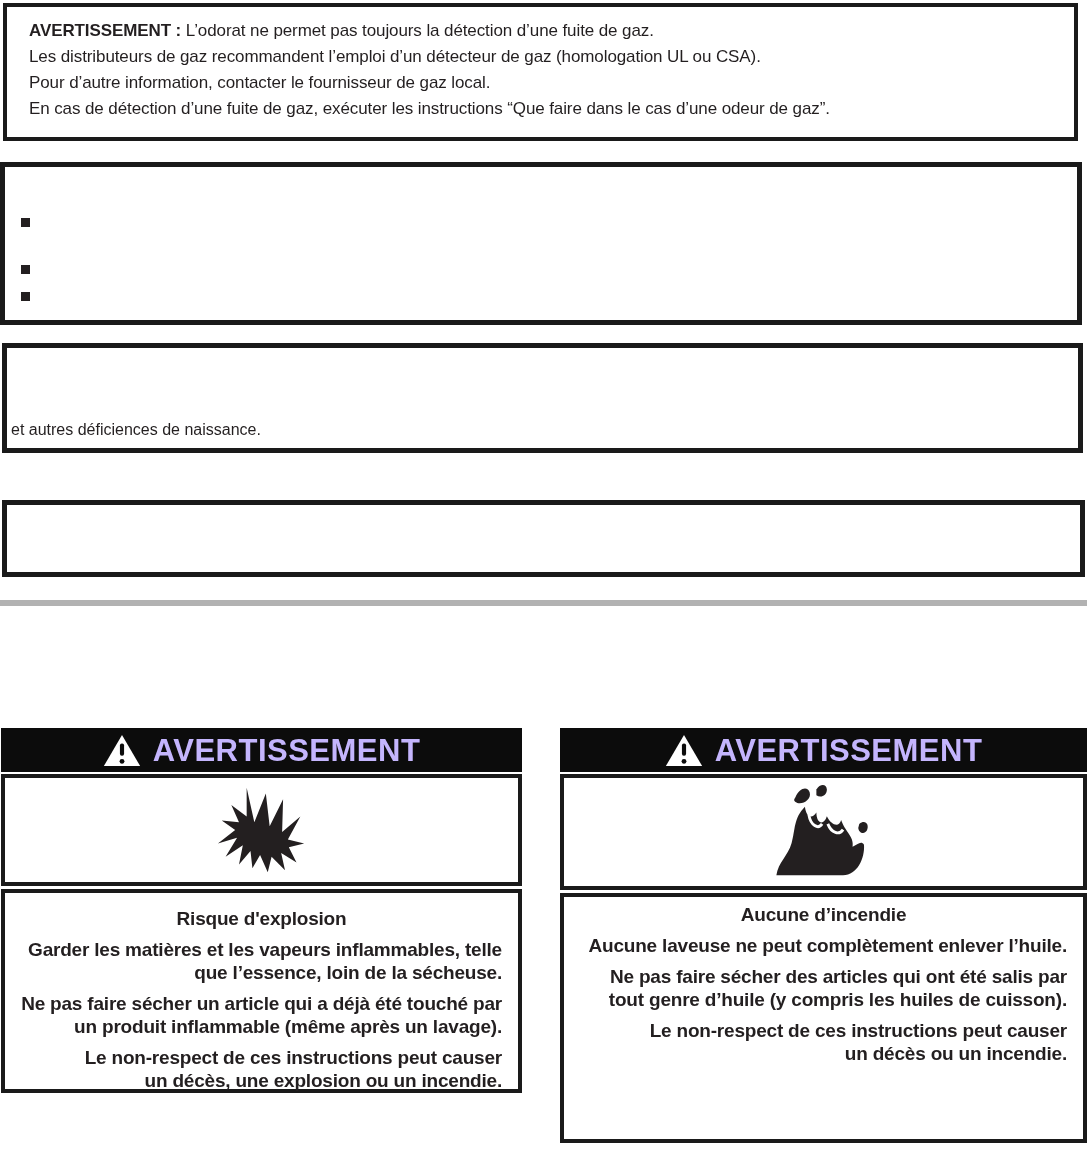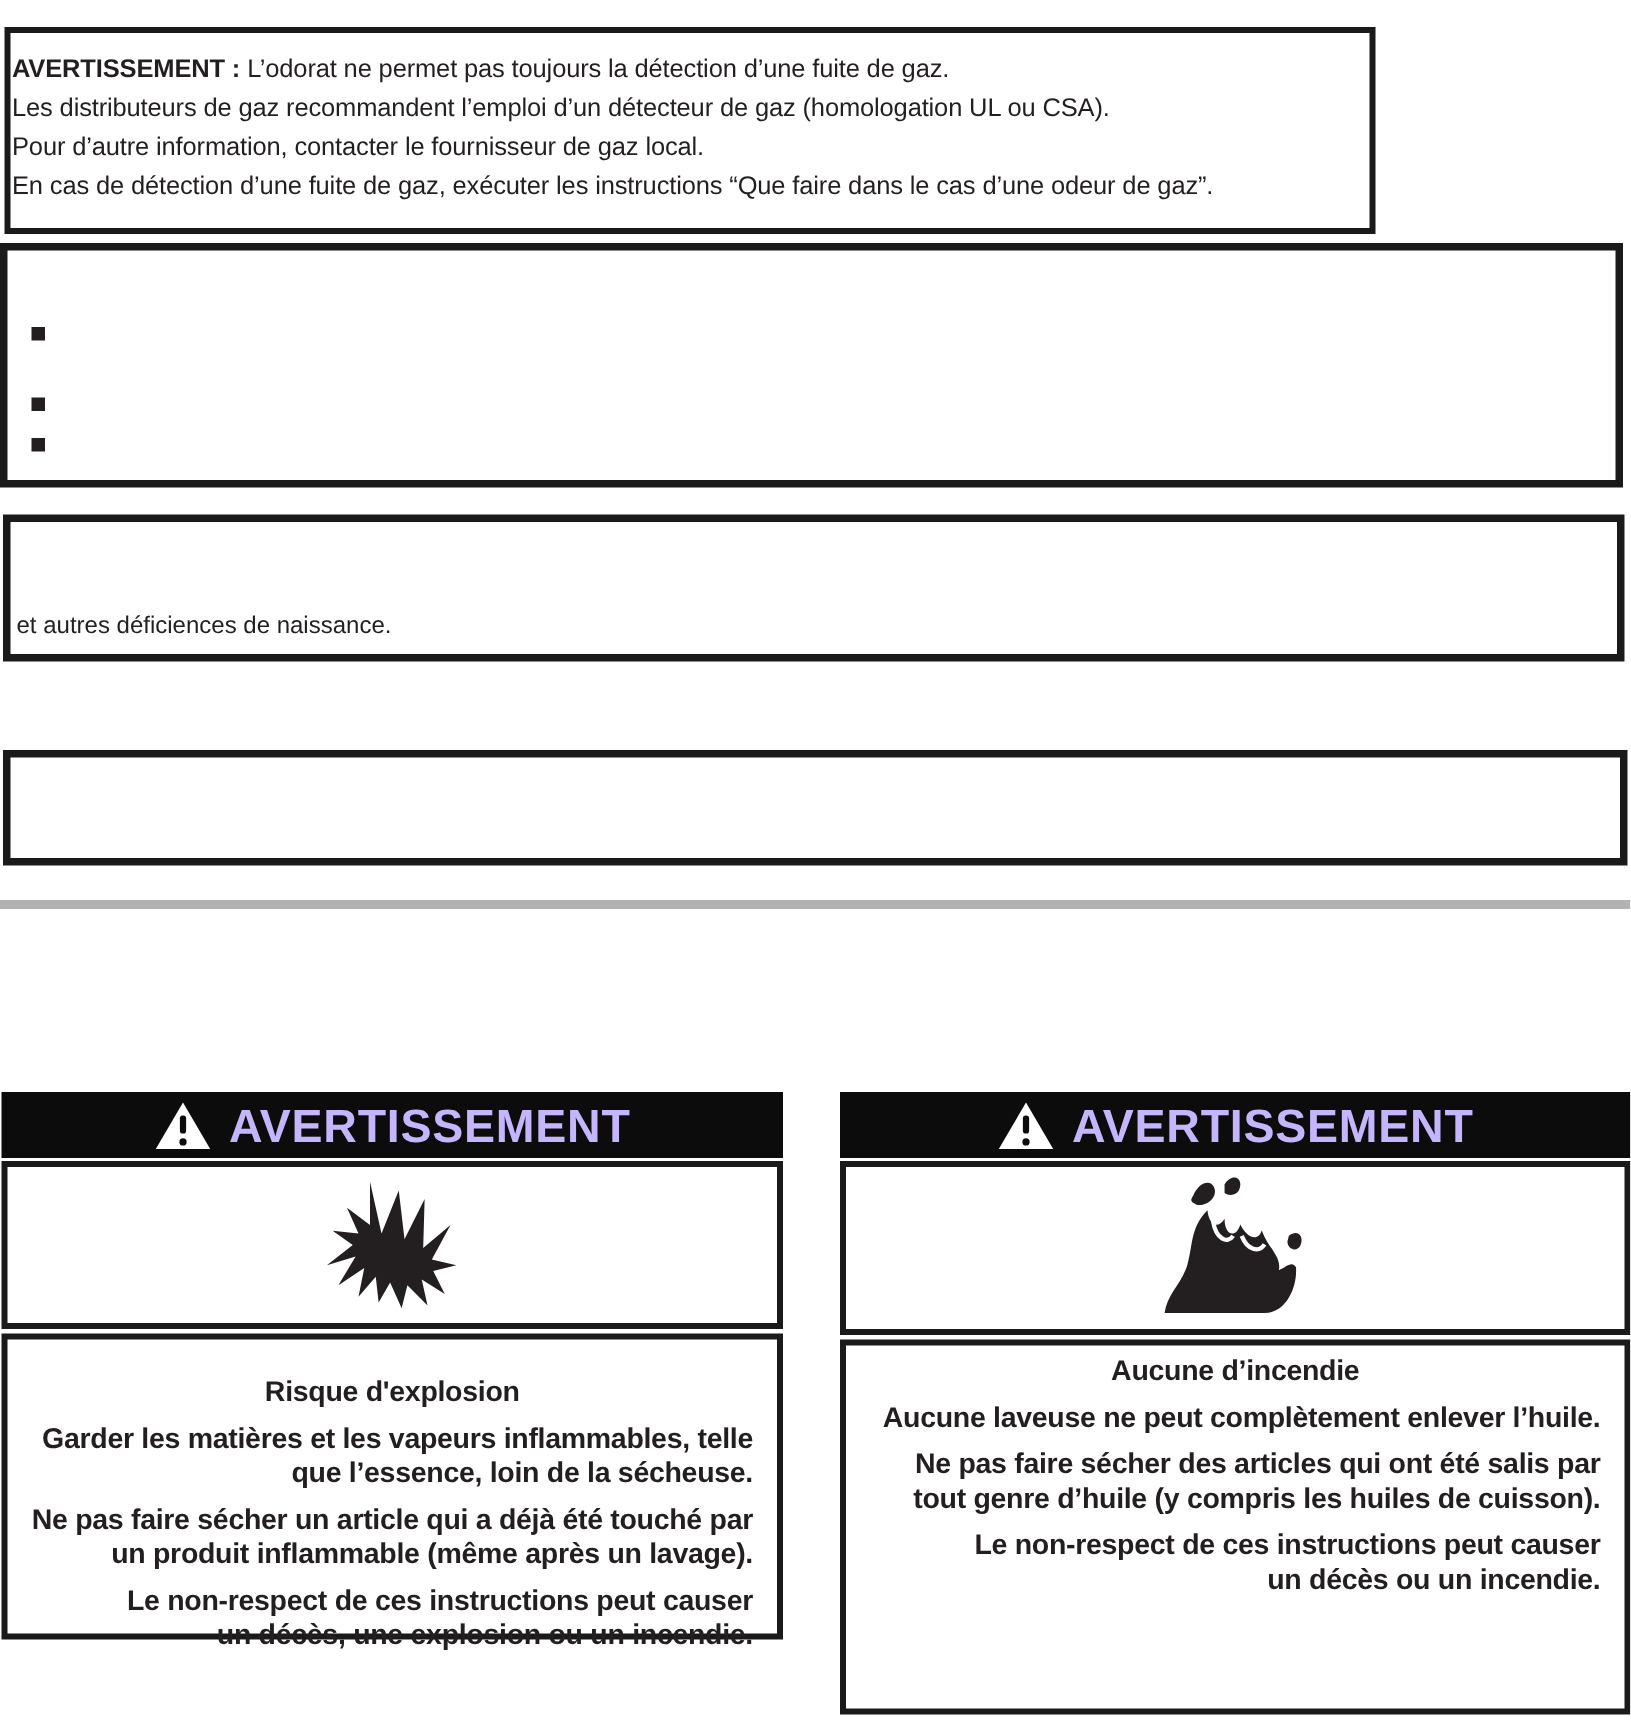--- a/index.html
+++ b/index.html
@@ -2,27 +2,27 @@
 <html><head>
 <meta charset="utf-8">
 <style>
   html,body{margin:0;padding:0;background:#ffffff;}
   .page{
     position:relative;width:1087px;height:1150px;background:#fff;
     font-family:"Liberation Sans","DejaVu Sans",sans-serif;color:#231f20;overflow:hidden;
   }
   
   .rulebox{position:absolute;box-sizing:border-box;background:#fff;}
-  .box-gas{left:3px;top:18px;width:914px;height:138px;border:4px solid #1a1a1a;padding:11px 10px 0 1px;}
+  .box-gas{left:3px;top:3px;width:1075px;height:138px;border:4px solid #1a1a1a;padding:11px 10px 0 22px;}
   .box-gas p{margin:0;font-size:17px;line-height:26px;letter-spacing:-0.1px;}
   .box-gas .b{font-weight:bold;}
   .box-bullets{left:0px;top:162px;width:1082px;height:163px;border:5px solid #1a1a1a;}
   .sq-bullet{position:absolute;left:16px;width:9px;height:9px;background:#231f20;}
   .sq-b1{top:51px;} .sq-b2{top:98px;} .sq-b3{top:125px;}
-  .box-prop65{left:2px;top:343px;width:1081px;height:98px;border:5px solid #1a1a1a;}
+  .box-prop65{left:2px;top:343px;width:1081px;height:110px;border:5px solid #1a1a1a;}
   .box-prop65 p{position:absolute;left:4px;bottom:8px;margin:0;font-size:16px;line-height:20px;}
   .box-empty{left:2px;top:500px;width:1083px;height:77px;border:5px solid #1a1a1a;}
   
   .divider{position:absolute;left:0;top:600px;width:1087px;height:6px;background:#b2b2b2;}
   
   .panel{position:absolute;top:728px;}
   .panel-left{left:1px;width:521px;}
   .panel-right{left:560px;width:527px;}
   .wh{box-sizing:border-box;height:44px;background:#0c0c0c;color:#c4b5fd;
       display:flex;align-items:center;justify-content:center;gap:12px;}
@@ -30,21 +30,21 @@
   .wh svg{display:block;}
   .iconbox{box-sizing:border-box;border:4px solid #1a1a1a;margin-top:2px;
            display:flex;align-items:center;justify-content:center;background:#fff;}
   .panel-left .iconbox{height:112px;}
   .panel-right .iconbox{height:116px;}
   .textbox{box-sizing:border-box;border:4px solid #1a1a1a;margin-top:3px;background:#fff;
            padding:0 16px;font-weight:bold;font-size:19px;line-height:23px;letter-spacing:-0.2px;}
   .panel-left .textbox{height:204px;}
   .panel-right .textbox{height:250px;}
   .wtitle{text-align:center;margin:0;}
-  .panel-left .wtitle{padding-top:24px;}
+  .panel-left .wtitle{padding-top:14px;}
   .panel-right .wtitle{padding-top:6px;}
   .wp{margin:8px 0 0 0;white-space:pre-line;text-align:right;}
 </style>
 </head>
 <body>
 
 <div class="page">
 
   <div class="rulebox box-gas">
     <p><span class="b">AVERTISSEMENT :</span><span> L’odorat ne permet pas toujours la détection d’une fuite de gaz.</span></p>

